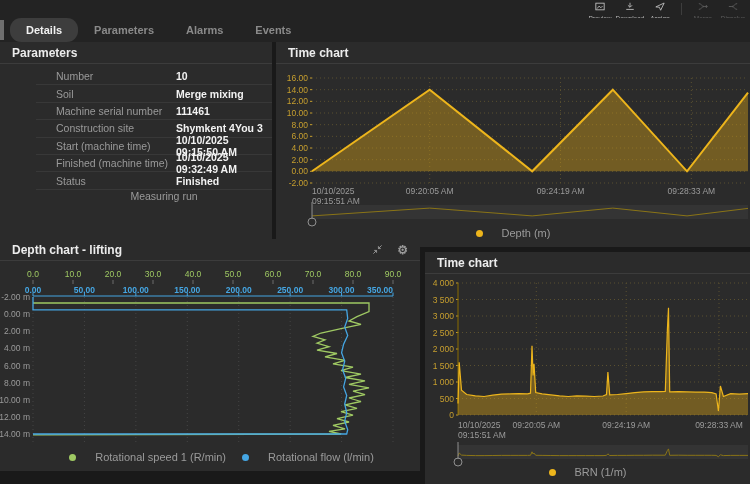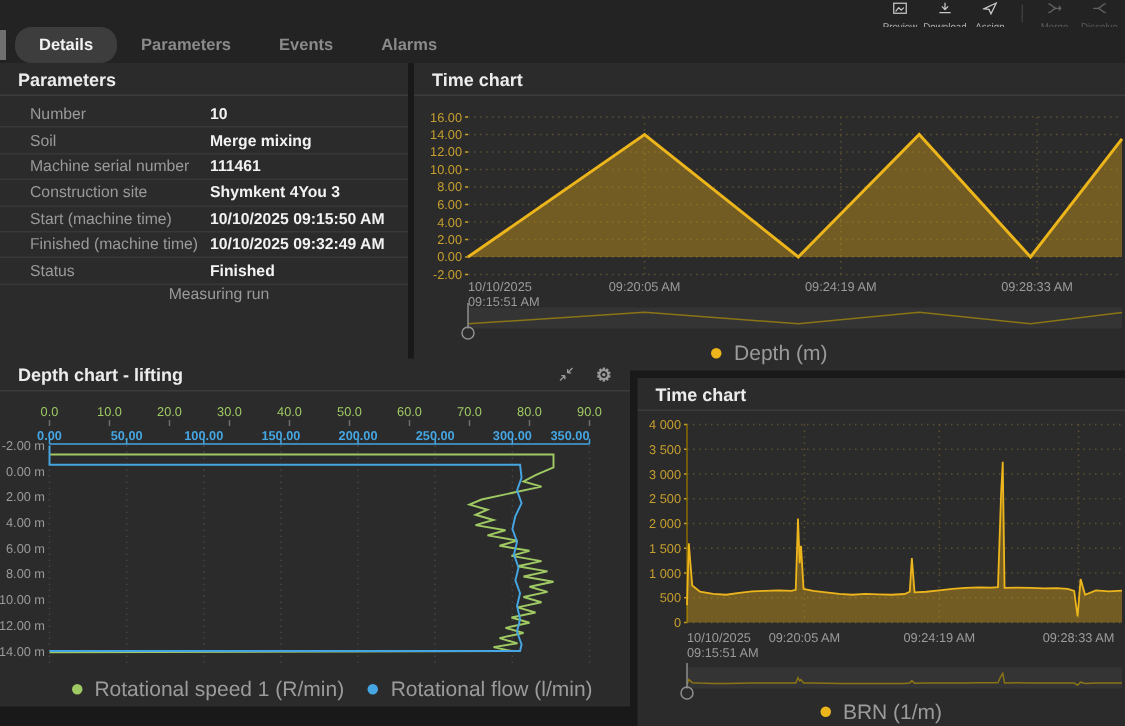--- a/index.html
+++ b/index.html
@@ -19,29 +19,29 @@
   .tab{padding:0 16px;display:flex;align-items:center;font-size:11px;font-weight:bold;color:#8a8a8a;cursor:pointer;border-radius:11px;}
   .tab.active{background:#3d3d3d;color:#f2f2f2;}
 
   
   .panel{position:absolute;background:#2b2b2b;}
   .panel-header{position:absolute;left:0;top:0;right:0;height:22px;display:flex;align-items:center;padding:0 12px;font-size:12px;font-weight:bold;color:#ececec;border-bottom:1px solid #3c3c3c;z-index:2;}
   .panel-header .spacer{flex:1;}
   .hdr-icon{color:#9b9b9b;margin-left:14px;cursor:pointer;display:flex;align-items:center;font-size:12px;line-height:12px;}
 
   
-  .details-rows{position:absolute;left:0;top:26px;right:0;}
+  .details-rows{position:absolute;left:0;top:26px;right:0;padding-left:36px;}
   .detail-row{display:flex;align-items:center;height:17.4px;padding-left:20px;border-bottom:1px solid #383838;}
   .detail-row:last-child{border-bottom:none;flex-direction:column;}
   .detail-label{flex:0 0 120px;font-size:10.5px;color:#9a9a9a;}
   .detail-value{font-size:10.5px;color:#f2f2f2;font-weight:bold;}
 
   .chart-mount{position:absolute;inset:0;z-index:1;}
   .legend{position:absolute;left:0;right:0;display:flex;justify-content:center;align-items:center;gap:16px;z-index:2;}
-  .legend-item{display:flex;align-items:center;gap:8px;font-size:14px;color:#9b9b9b;cursor:pointer;}
+  .legend-item{display:flex;align-items:center;gap:19px;font-size:11px;color:#9b9b9b;cursor:pointer;}
   .legend-dot{width:7px;height:7px;border-radius:50%;}
 </style>
 </head>
 <body>
 
 <div class="app">
 
   <div class="toolbar">
     <div class="tb-btn">
       <span>
@@ -89,24 +89,24 @@
 
   <div class="tabbar">
     <div class="notch"></div>
     <div class="tab active">
         <span>Details</span>
       </div>
     <div class="tab">
         <span>Parameters</span>
       </div>
     <div class="tab">
+        <span>Alarms</span>
+      </div>
+    <div class="tab">
         <span>Events</span>
-      </div>
-    <div class="tab">
-        <span>Alarms</span>
       </div>
   </div>
 
   <section class="panel" style="left:0;top:42px;width:272px;height:205px;">
     <div class="panel-header">Parameters</div>
     <div class="details-rows">
       <div class="detail-row">
           <span class="detail-label">Number</span>
           <span class="detail-value">10</span>
         </div>

